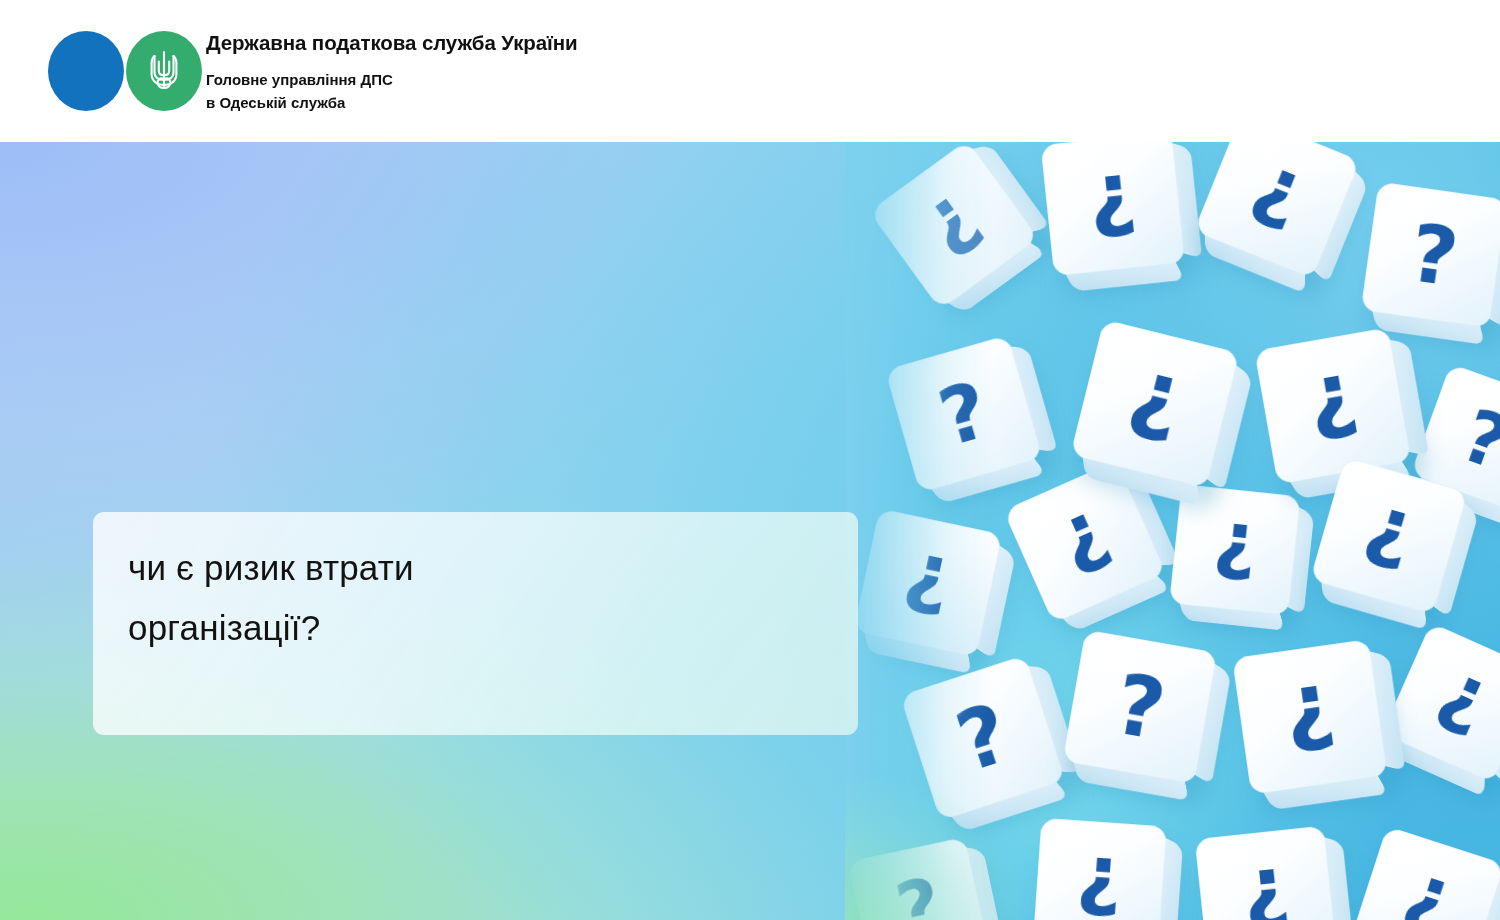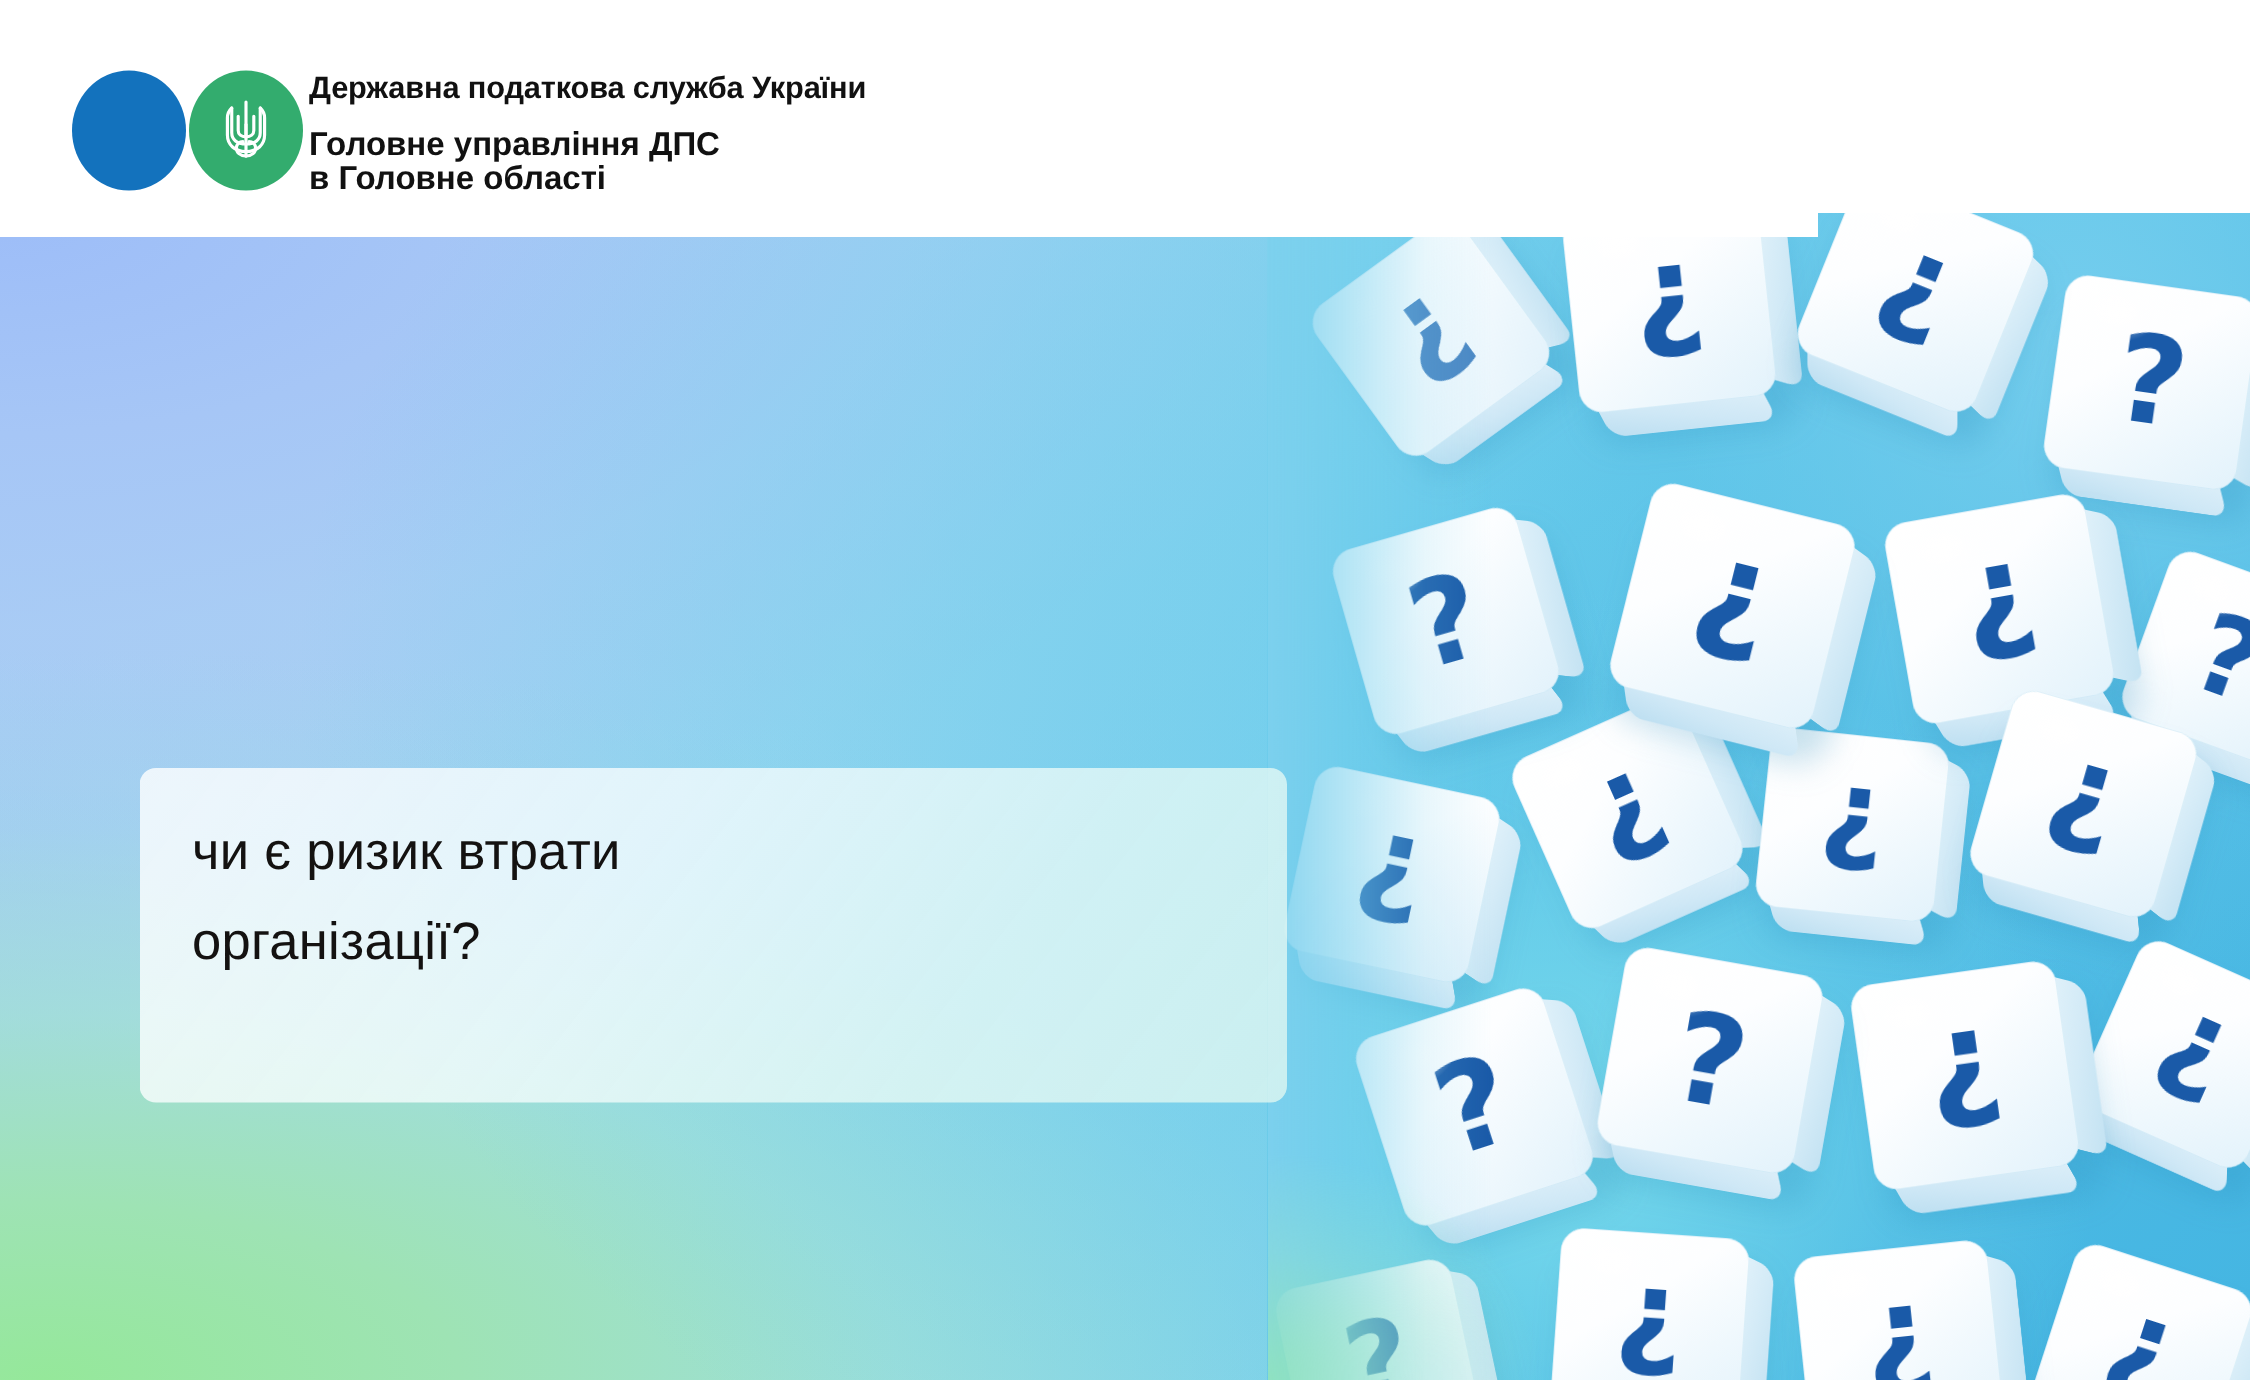--- a/index.html
+++ b/index.html
@@ -19,21 +19,21 @@
     width: 1500px;
     height: 920px;
     overflow: hidden;
     background: #ffffff;
   }
 
   
   .header {
     position: absolute;
     left: 0;
-    top: 16px;
+    top: 0;
     width: 1212px;
     height: 142px;
     background: #ffffff;
     z-index: 40;
   }
   .logo-marks {
     position: absolute;
     left: 48px;
     top: 31px;
     width: 152px;
@@ -73,21 +73,21 @@
   .org-line1 {
     font-size: 20.5px;
     font-weight: bold;
     color: #111111;
     letter-spacing: -0.1px;
     line-height: 26px;
     white-space: nowrap;
   }
   .org-line2 {
     margin-top: 12px;
-    font-size: 22px;
+    font-size: 15px;
     font-weight: bold;
     color: #111111;
     line-height: 23px;
     white-space: nowrap;
   }
 
   
   .stage {
     position: absolute;
     left: 0;
@@ -477,17 +477,17 @@
           <path d="M10.5 9 L10.5 25.5 C10.5 30 14 33 20 33 C26 33 29.5 30 29.5 25.5 L29.5 9"></path>
           <path d="M10.5 9 C8.4 11 7.6 13.2 7.6 15.6 L7.6 27 C7.6 33.6 12.6 38 20 38 C27.4 38 32.4 33.6 32.4 27 L32.4 15.6 C32.4 13.2 31.6 11 29.5 9"></path>
           <path d="M14.8 14.5 L14.8 24 C14.8 26.6 16.8 28.2 20 28.2 C23.2 28.2 25.2 26.6 25.2 24 L25.2 14.5"></path>
           <path d="M20 20 L20 28"></path>
         </g>
       </svg>
     </div>
     <div class="logo-text">
       <div class="org-line1">Державна податкова служба України</div>
       <div class="org-line2">Головне управління ДПС</div>
-      <div class="org-line2" style="margin-top:0">в Головне області</div>
+      <div class="org-line2" style="margin-top:0">в Одеській служба</div>
     </div>
   </div>
 
 </div>
 
 </body></html>

